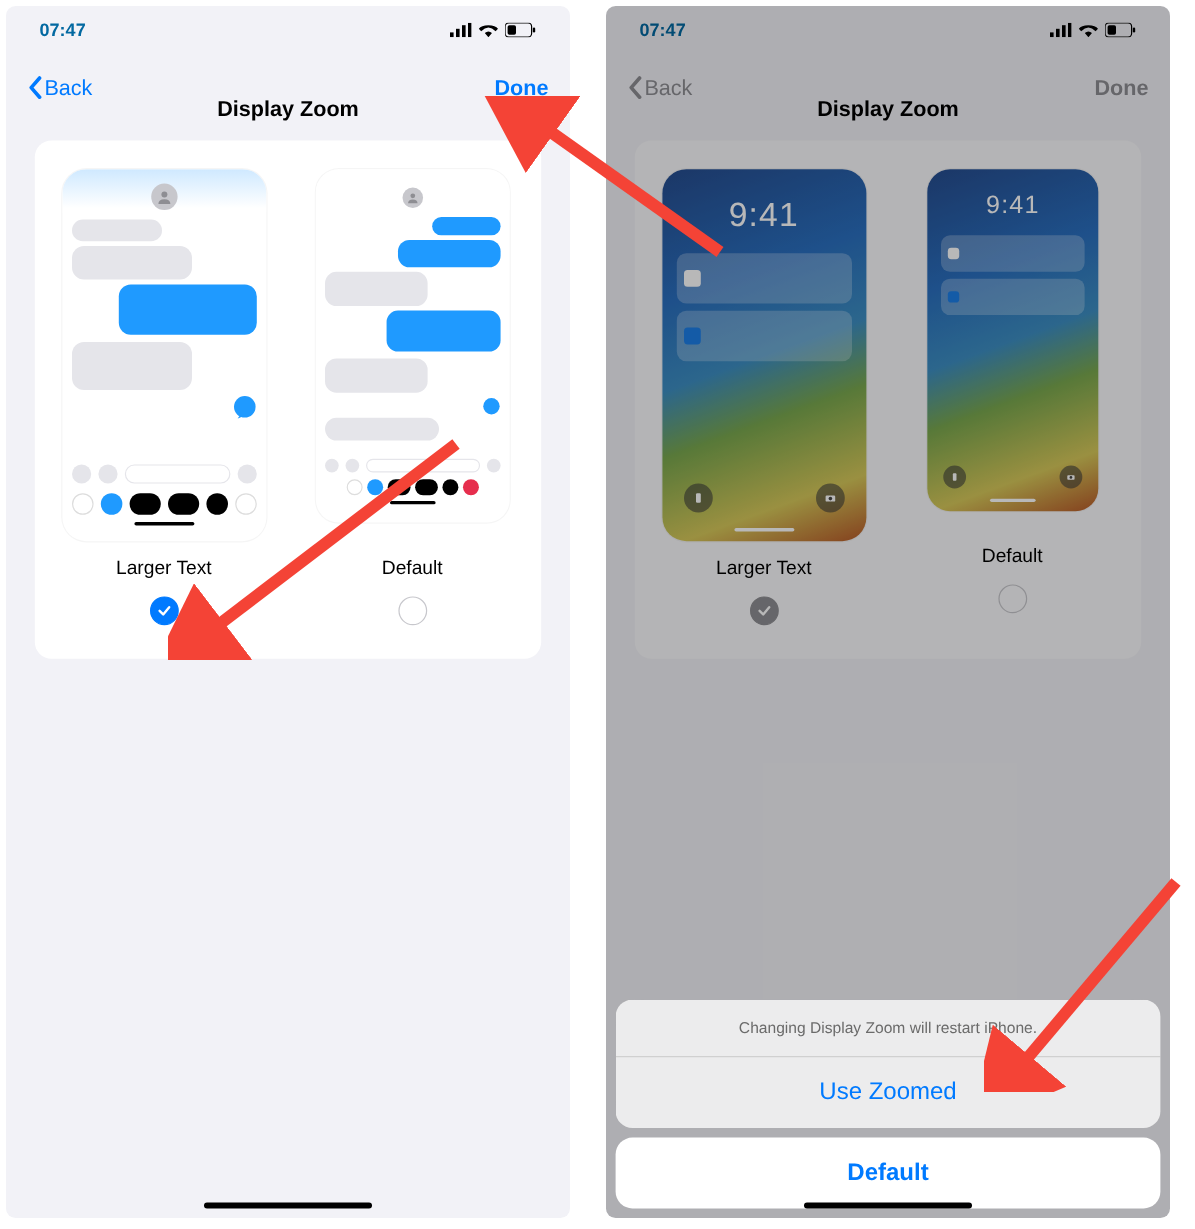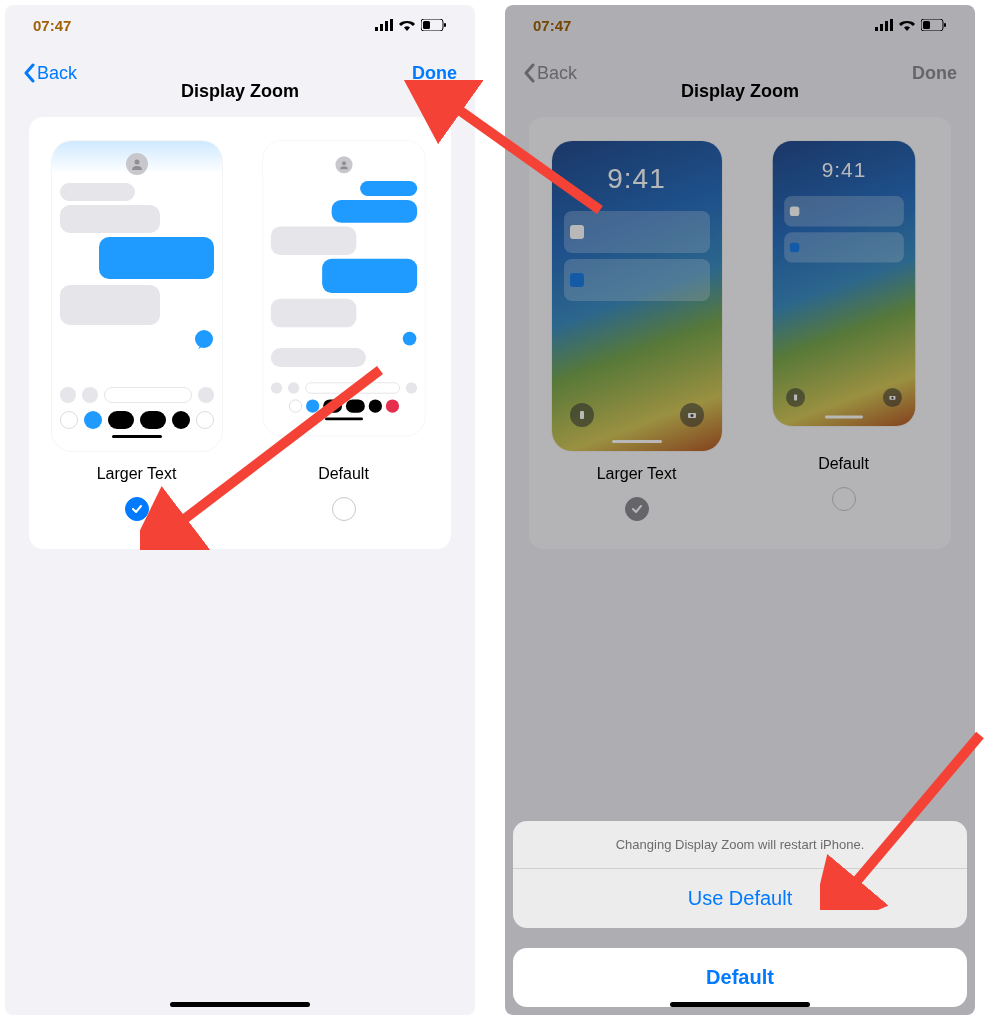--- a/index.html
+++ b/index.html
@@ -20,21 +20,21 @@
       position: relative;
       flex-shrink: 0;
     }
     .phone-left { background: #f2f2f7; }
     .phone-right { background: #f2f2f7; }
     .phone-right .dim-overlay {
       position: absolute; inset: 0; background: rgba(0,0,0,0.28); z-index: 5;
     }
     .status-bar {
       height: 40px; display: flex; justify-content: space-between; align-items: center;
-      padding: 0 28px; font-weight: 600; font-size: 15px; color: #a16207;
+      padding: 0 28px; font-weight: 600; font-size: 15px; color: #0369a1;
     }
     .status-icons { display: flex; gap: 6px; align-items: center; }
     .nav-bar {
       height: 56px; display: flex; align-items: center; justify-content: space-between;
       padding: 0 18px; position: relative;
     }
     .nav-back { display: flex; align-items: center; color: #007aff; font-size: 18px; gap: 2px; }
     .nav-title { position: absolute; left: 50%; transform: translateX(-50%); font-weight: 600; font-size: 18px; color: #000; margin-top: 36px; }
     .nav-done { color: #007aff; font-size: 18px; font-weight: 600; }
     .phone-right .nav-back, .phone-right .nav-done, .phone-right .nav-title { color: #888; }
@@ -83,21 +83,21 @@
     .lock-widget { background: rgba(255,255,255,0.25); border-radius:8px; margin:6px 12px; padding:6px; display:flex; align-items:center; gap:6px; }
     .lock-sq { width:14px; height:14px; border-radius:3px; }
     .lock-btns { position:absolute; bottom:24px; left:0; right:0; display:flex; justify-content:space-between; padding:0 18px; }
     .lock-circ { width:24px; height:24px; border-radius:50%; background:rgba(60,60,60,0.6); display:flex; align-items:center; justify-content:center; }
     .lock-home { position:absolute; bottom:8px; left:50%; transform:translateX(-50%); width:50px; height:3px; background:#fff; border-radius:2px; }
     
     .action-sheet {
       position: absolute; bottom: 0; left: 0; right: 0; padding: 8px; z-index: 10;
     }
     .sheet-group {
-      background: rgba(240,240,240,0.94); border-radius: 14px; overflow: hidden; margin-bottom: 20px;
+      background: rgba(240,240,240,0.94); border-radius: 14px; overflow: hidden; margin-bottom: 8px;
       backdrop-filter: blur(10px);
     }
     .sheet-msg { text-align:center; padding: 16px 20px; font-size: 13px; color: #6b6b6b; border-bottom: 0.5px solid rgba(0,0,0,0.12); }
     .sheet-btn { text-align:center; padding: 18px; font-size: 20px; color: #007aff; }
     .sheet-cancel {
       background: #fff; border-radius: 14px; text-align: center; padding: 18px; font-size: 20px;
       color: #007aff; font-weight: 600;
     }
     
     .arrow {
@@ -322,21 +322,21 @@
       <div class="option-label">Default</div>
       <div class="radio"></div>
     </div>
   </div>
 
   <div class="dim-overlay"></div>
 
   <div class="action-sheet">
     <div class="sheet-group">
       <div class="sheet-msg">Changing Display Zoom will restart iPhone.</div>
-      <div class="sheet-btn">Use Default</div>
+      <div class="sheet-btn">Use Zoomed</div>
     </div>
     <div class="sheet-cancel">Default</div>
   </div>
   <div class="home-indicator" style="z-index:11;"></div>
 </div>
 
 <svg class="arrow" style="left:400px;top:80px;" width="220" height="150" viewBox="0 0 220 150">
   <defs>
       <marker id="ah1" markerWidth="8" markerHeight="8" refX="2" refY="4" orient="auto">
         <path d="M0 0 L8 4 L0 8 Z" fill="#f44336"></path>

